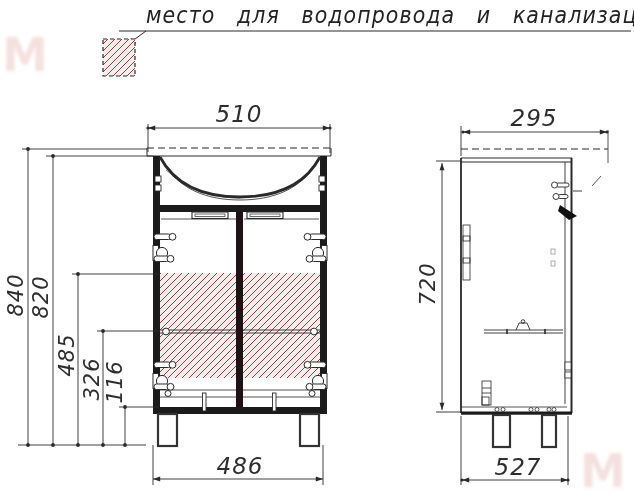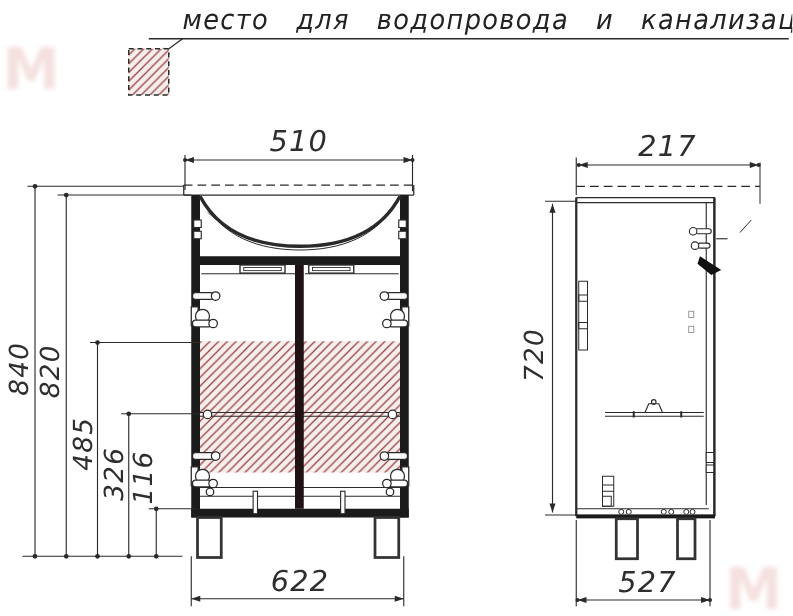--- a/index.html
+++ b/index.html
@@ -230,27 +230,27 @@
           <circle cx="462" cy="480" r="1.6"></circle>
             <circle cx="568" cy="480" r="1.6"></circle>
         </g>
       </g>
     </g>
   </svg>
 
   <div class="lbl title" style="left:146px;top:5px">место для водопровода и канализации</div>
 
   <div class="lbl dim dim-h" style="left:239px;top:114px">510</div>
-  <div class="lbl dim dim-h" style="left:240px;top:466px">622</div>
+  <div class="lbl dim dim-h" style="left:240px;top:466px">486</div>
   <div class="lbl dim-v" style="left:16px;top:295px">840</div>
   <div class="lbl dim-v" style="left:41px;top:297px">820</div>
   <div class="lbl dim-v" style="left:67px;top:355px">485</div>
   <div class="lbl dim-v" style="left:92px;top:379px">326</div>
   <div class="lbl dim-v" style="left:115px;top:382px">116</div>
 
-  <div class="lbl dim dim-h" style="left:534px;top:118px">217</div>
+  <div class="lbl dim dim-h" style="left:534px;top:118px">295</div>
   <div class="lbl dim-v" style="left:428px;top:284px">720</div>
   <div class="lbl dim dim-h" style="left:518px;top:467px">527</div>
 
   <div class="wm" style="left:2px;top:28px">M</div>
   <div class="wm" style="left:580px;top:444px">M</div>
 
 </div>
 
 </body></html>

